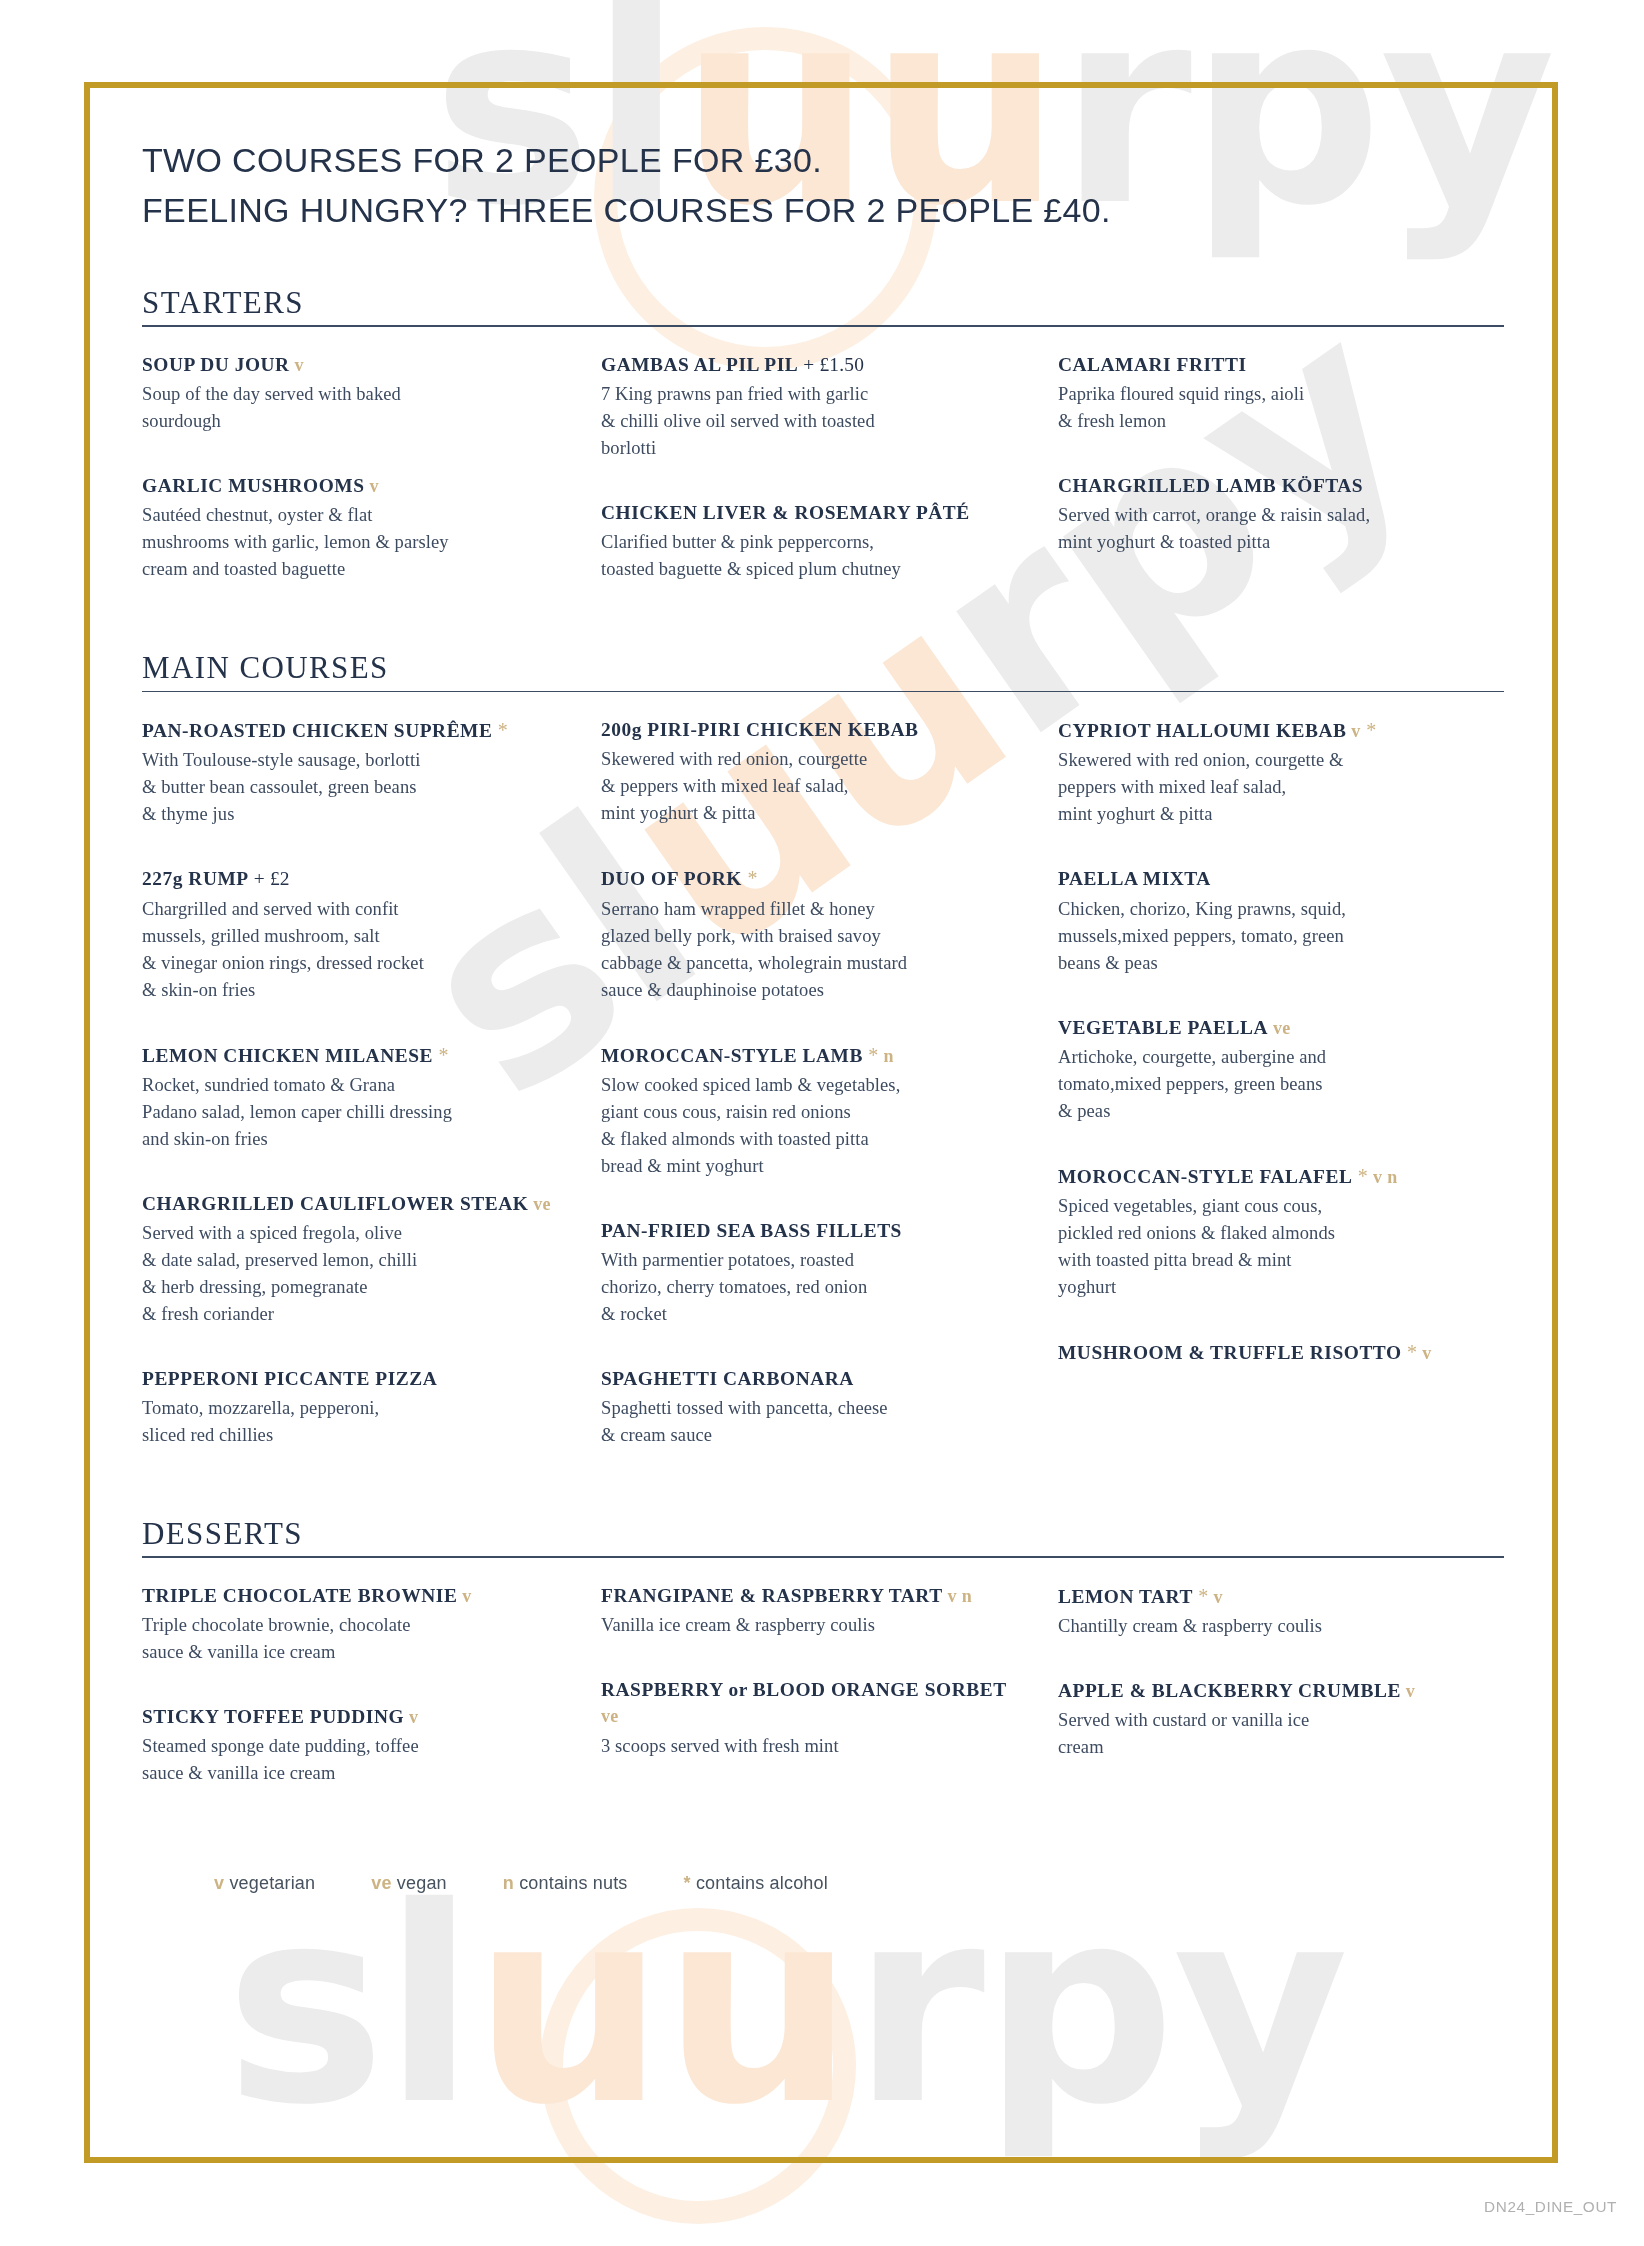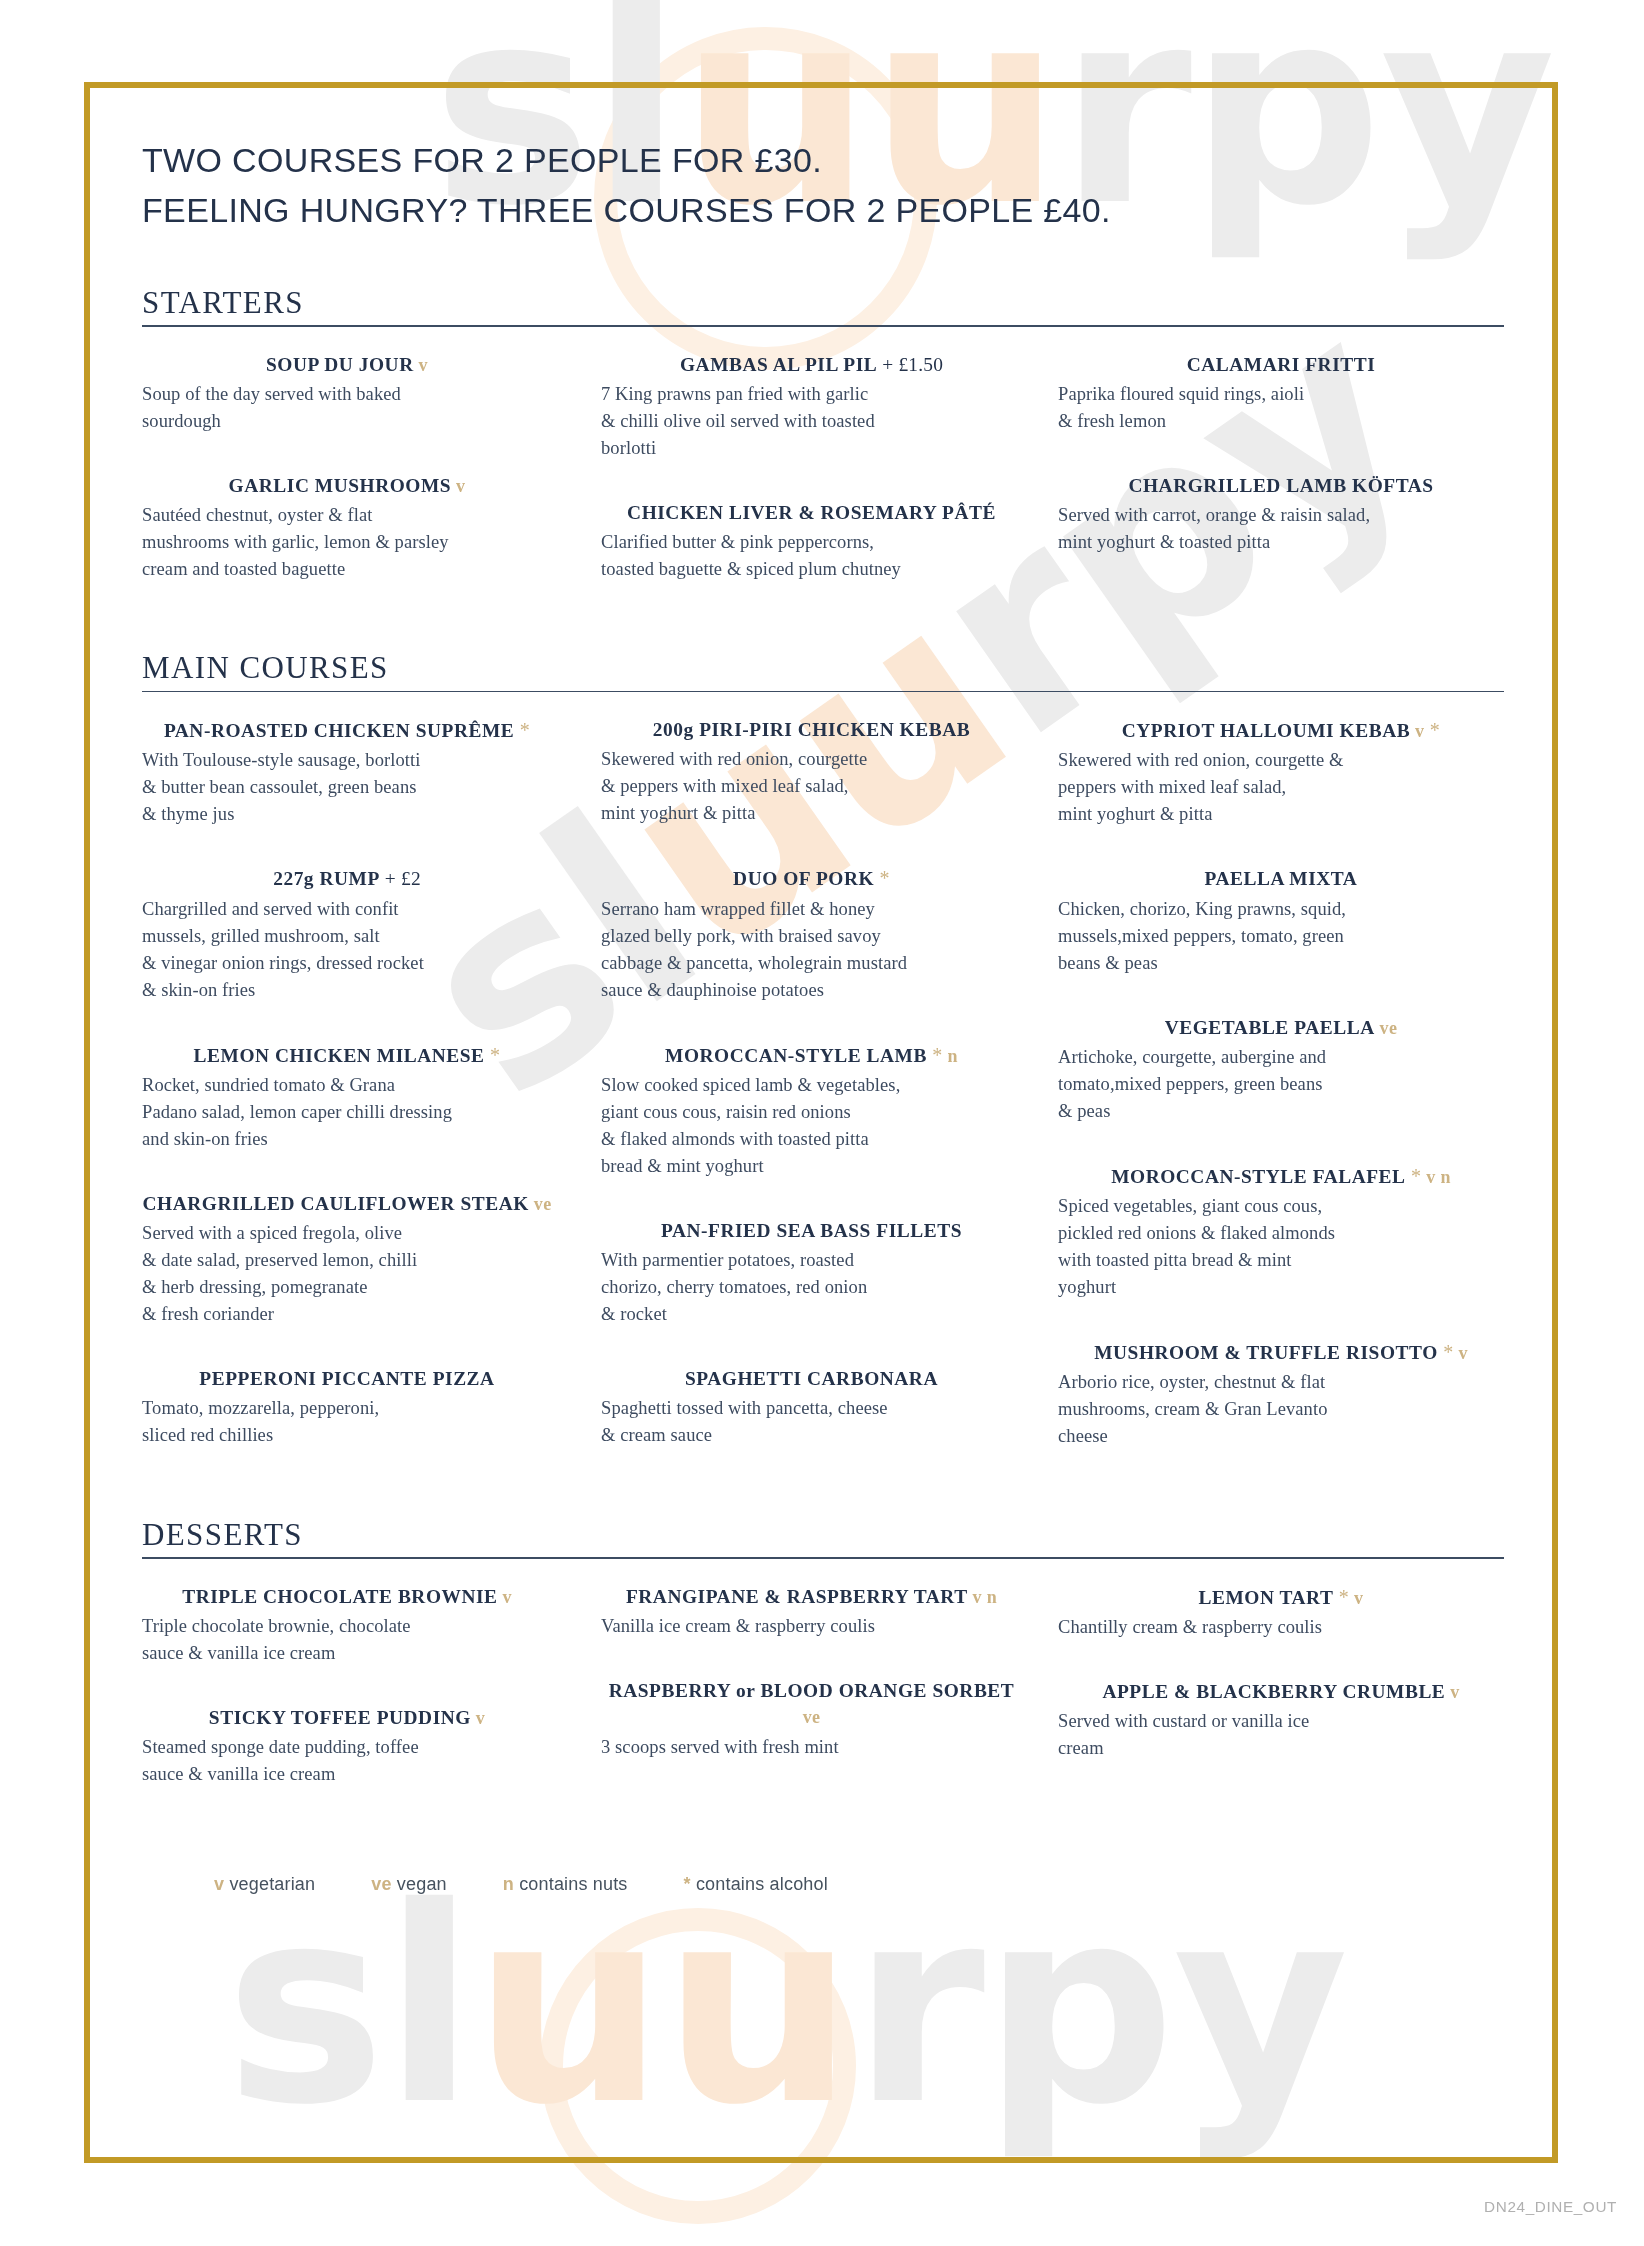--- a/index.html
+++ b/index.html
@@ -114,21 +114,20 @@
   .dish { margin-bottom: 38px; }
   .dish:last-child { margin-bottom: 0; }
 
   .dish-name {
     color: #24324a;
     font-size: 19.4px;
     font-weight: 700;
     letter-spacing: 0.028em;
     line-height: 1.36;
     margin: 0 0 2.7px 0;
-    text-align: center;
   }
   .dish-name .plus {
     font-weight: 400;
     letter-spacing: 0.01em;
   }
   .tag {
     color: #cdb383;
     font-weight: 700;
     font-size: 18px;
     letter-spacing: 0.02em;
@@ -376,25 +375,20 @@
                 <div class="dish-name">MOROCCAN-STYLE FALAFEL<span class="tag ast"> *</span><span class="tag"> v</span><span class="tag"> n</span></div>
                 <div class="dish-desc">
                   <span>Spiced vegetables, giant cous cous,</span>
                   <span>pickled red onions &amp; flaked almonds</span>
                   <span>with toasted pitta bread &amp; mint</span>
                   <span>yoghurt</span>
                 </div>
               </div>
               <div class="dish">
                 <div class="dish-name">MUSHROOM &amp; TRUFFLE RISOTTO<span class="tag ast"> *</span><span class="tag"> v</span></div>
-                <div class="dish-desc">
-                  <span>Arborio rice, oyster, chestnut &amp; flat</span>
-                  <span>mushrooms, cream &amp; Gran Levanto</span>
-                  <span>cheese</span>
-                </div>
               </div>
             </div>
           </div>
         </div>
         <div class="section desserts">
           <div class="section-title">DESSERTS</div>
           <div class="rule"></div>
           <div class="cols">
             <div class="col col-1">
               <div class="dish">

